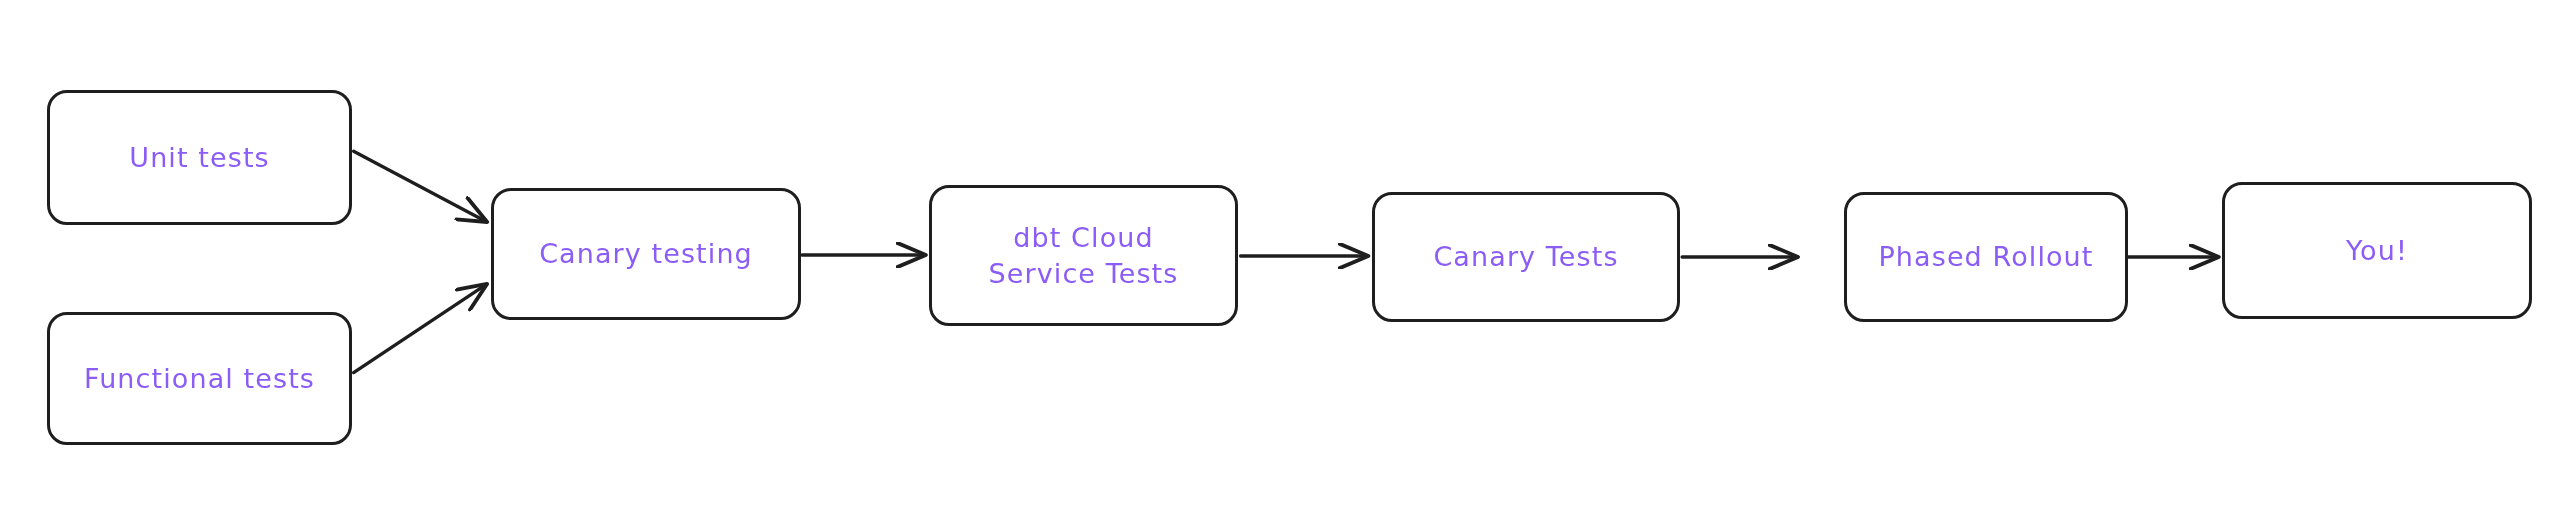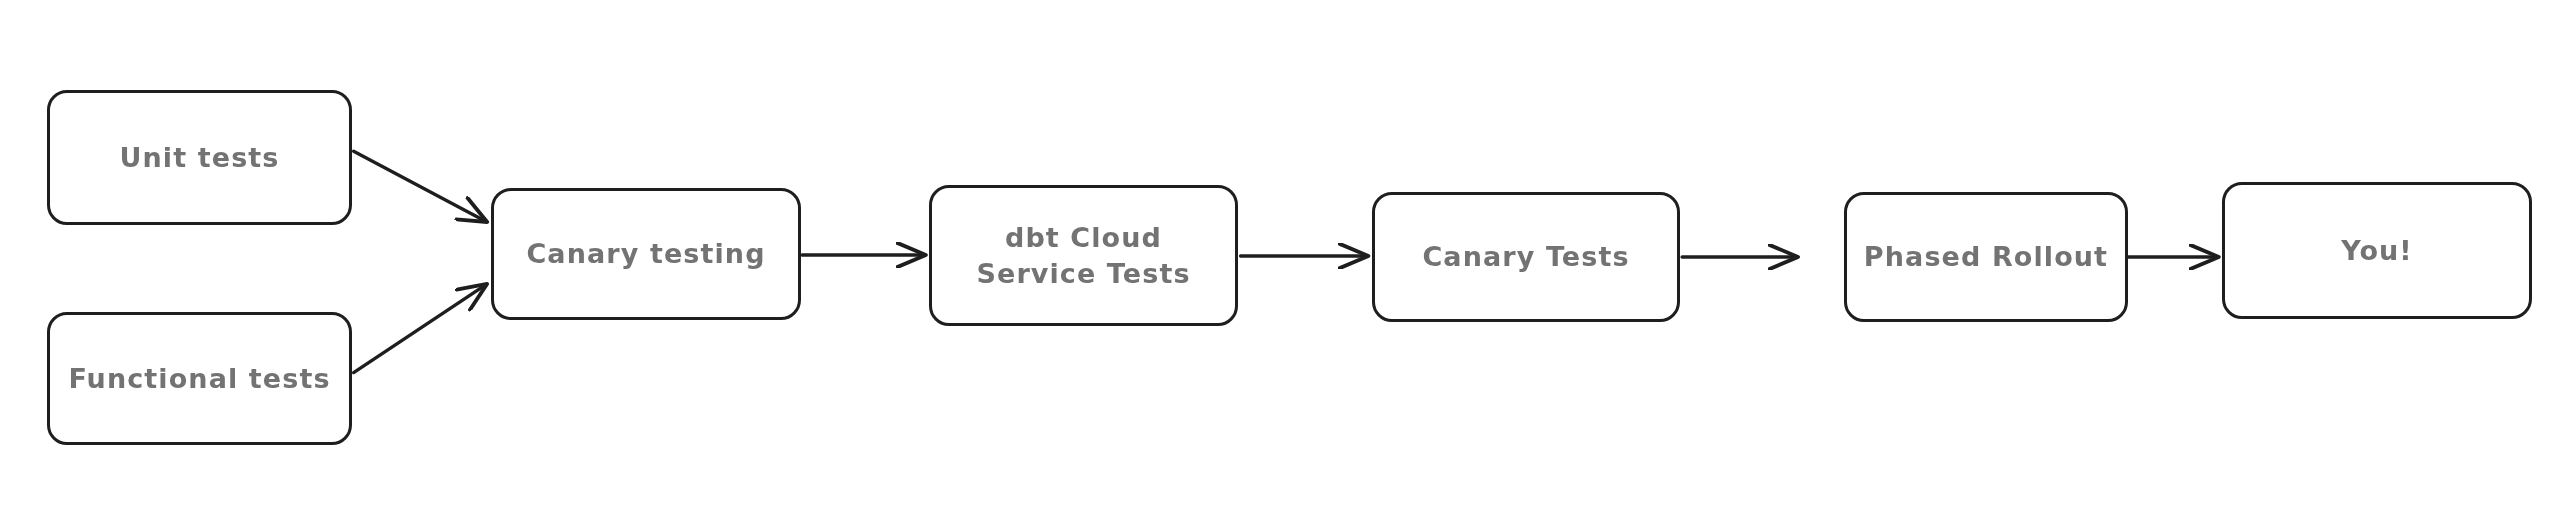--- a/index.html
+++ b/index.html
@@ -35,24 +35,24 @@
     display: flex;
     align-items: center;
     justify-content: center;
     text-align: center;
     z-index: 2;
   }
   .node-label {
     font-family: "DejaVu Sans", sans-serif;
     font-size: 27px;
     line-height: 1.32;
-    color: #737373;
+    color: #8b5cf6;
     letter-spacing: 1.1px;
     white-space: pre-line;
-    font-weight: 700;
+    font-weight: 400;
   }
   
   #node-unit-tests       { left: 47px;   top: 90px;  width: 305px; height: 135px; }
   #node-functional-tests { left: 47px;   top: 312px; width: 305px; height: 133px; }
   #node-smoke-testing    { left: 491px;  top: 188px; width: 310px; height: 132px; }
   #node-dbt-cloud        { left: 929px;  top: 185px; width: 309px; height: 141px; }
   #node-canary-tests     { left: 1372px; top: 192px; width: 308px; height: 130px; }
   #node-phased-rollout   { left: 1844px; top: 192px; width: 284px; height: 130px; }
   #node-you              { left: 2222px; top: 182px; width: 310px; height: 137px; }
 </style>

